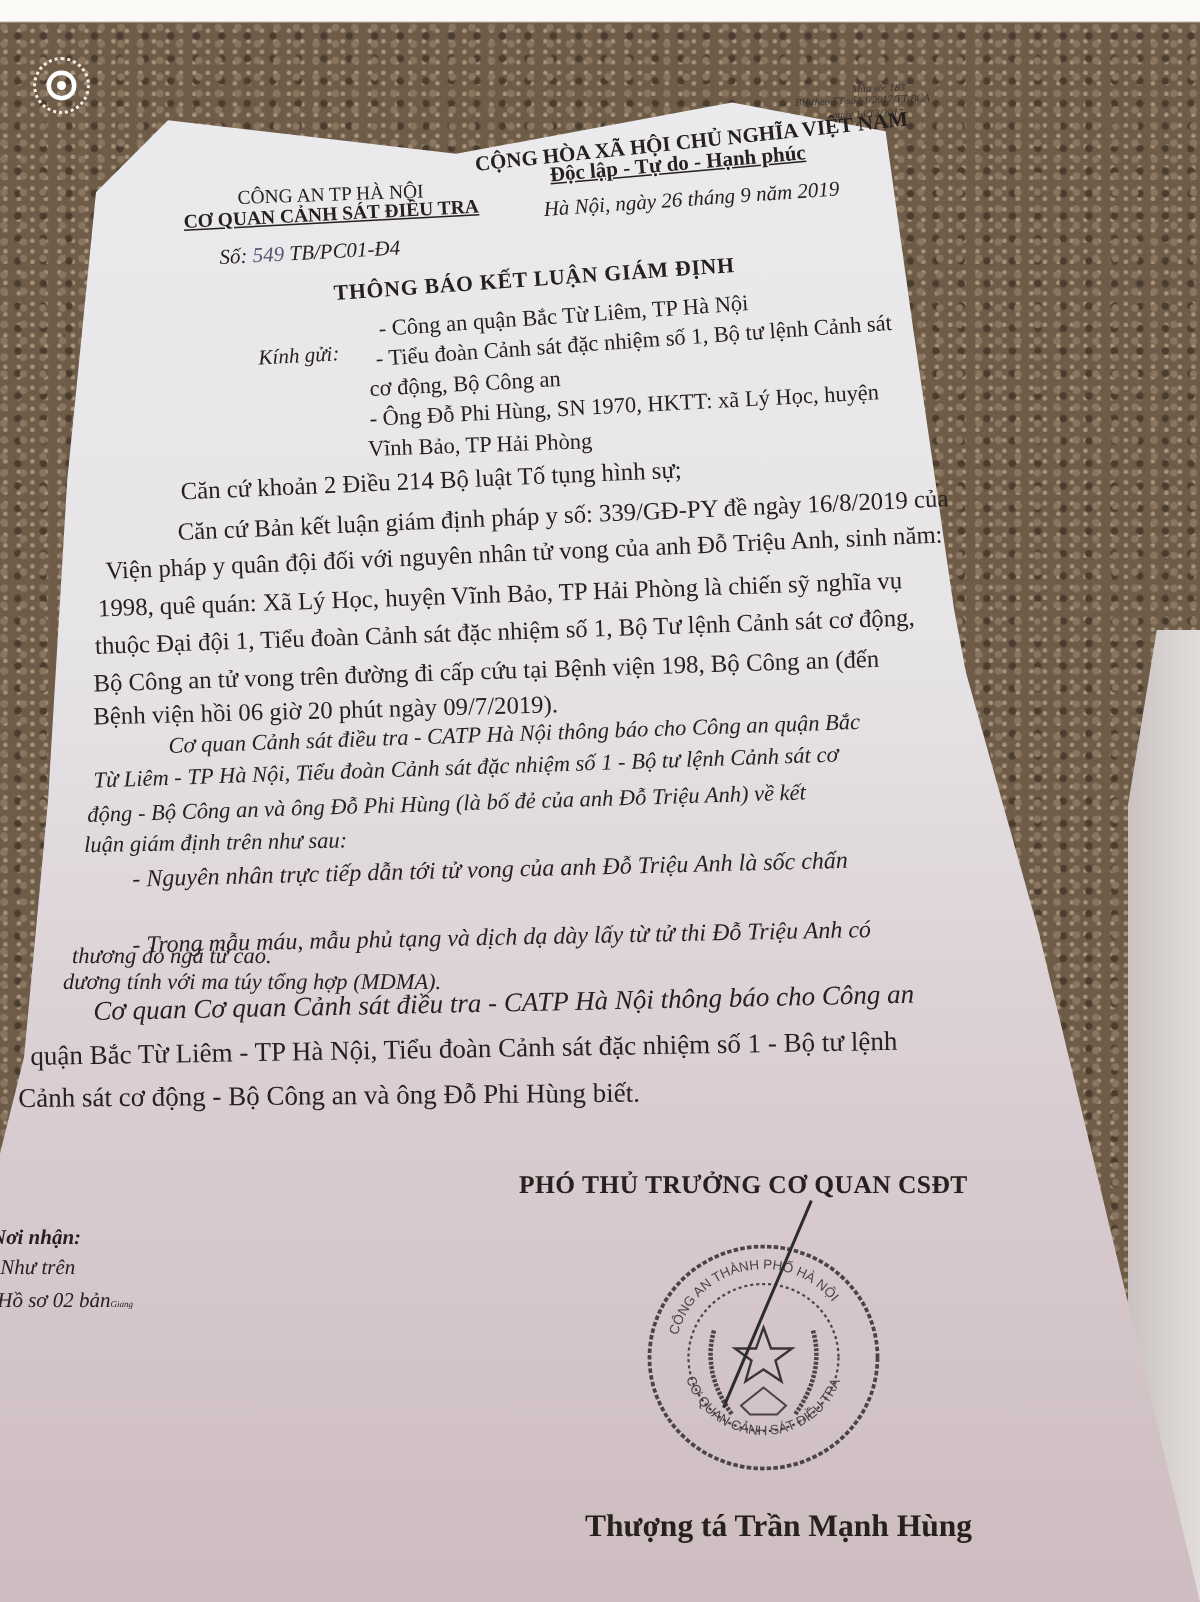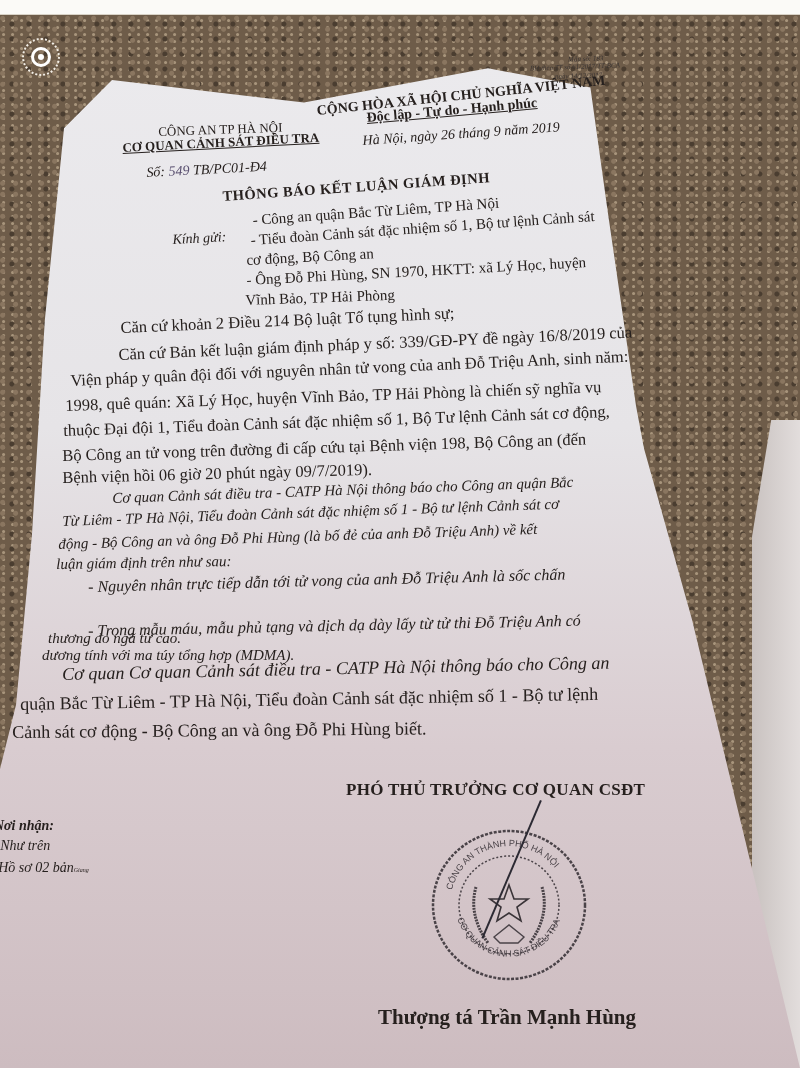--- a/index.html
+++ b/index.html
@@ -138,13 +138,13 @@
     <text font-size="9" fill="#4a4348" font-family="Liberation Sans, sans-serif"><textPath href="#arcTop" startOffset="8%">CÔNG AN THÀNH PHỐ HÀ NỘI</textPath></text>
     <text font-size="9" fill="#4a4348" font-family="Liberation Sans, sans-serif"><textPath href="#arcBot" startOffset="4%">CƠ QUAN CẢNH SÁT ĐIỀU TRA</textPath></text>
     <polygon points="81,60 86,74 100,74 89,82 93,96 81,88 69,96 73,82 62,74 76,74" fill="none" stroke="#3a3438" stroke-width="1.6"></polygon>
     <path d="M48,62 Q40,90 60,118" fill="none" stroke="#4a4348" stroke-width="3" stroke-dasharray="2 1"></path>
     <path d="M114,62 Q122,90 102,118" fill="none" stroke="#4a4348" stroke-width="3" stroke-dasharray="2 1"></path>
     <path d="M66,112 L81,100 L96,112 L90,118 L72,118 Z" fill="none" stroke="#4a4348" stroke-width="1.4"></path>
   </svg>
 </div>
 <div class="pen-line"></div>
 
-<div class="text bold" style="left:378px;top:1005px;font-size:21px;">Thượng tá Trần Mạnh Hùng</div>
+<div class="text bold" style="left:390px;top:1005px;font-size:21px;">Thượng tá Trần Mạnh Hùng</div>
 
 </body></html>

